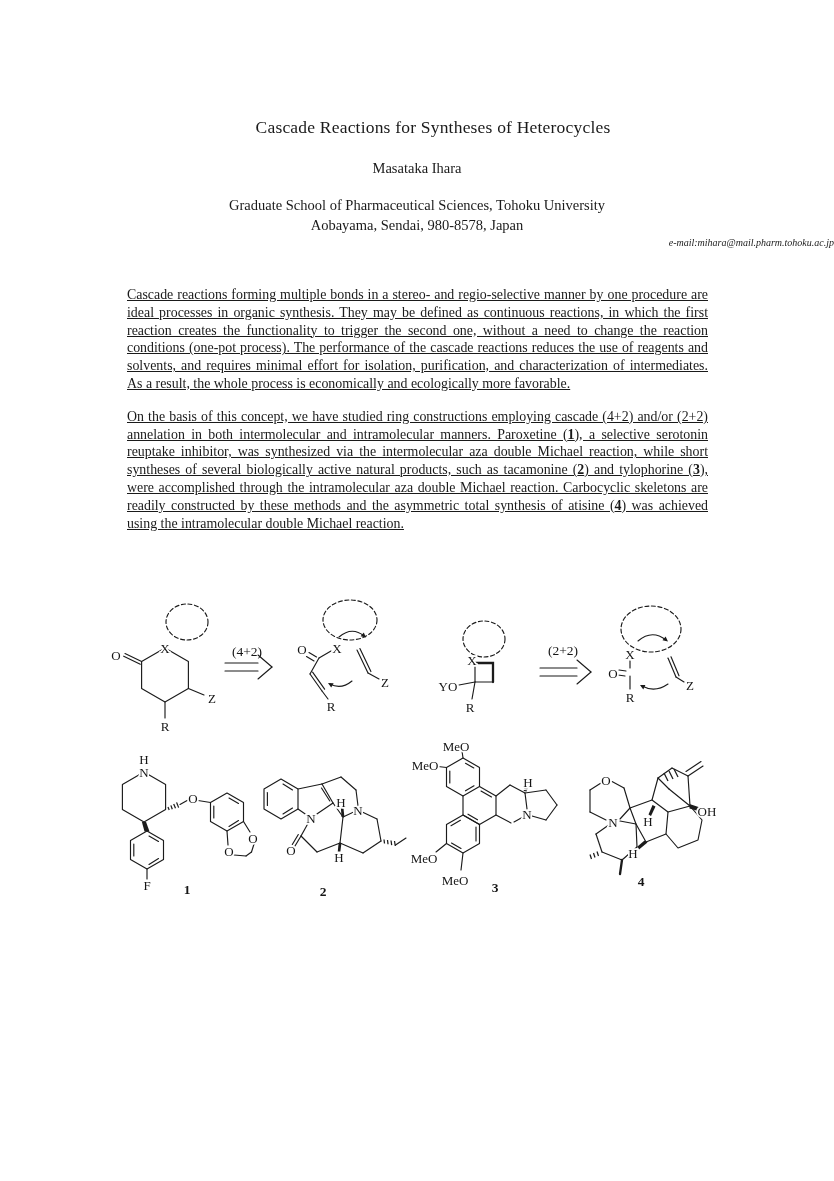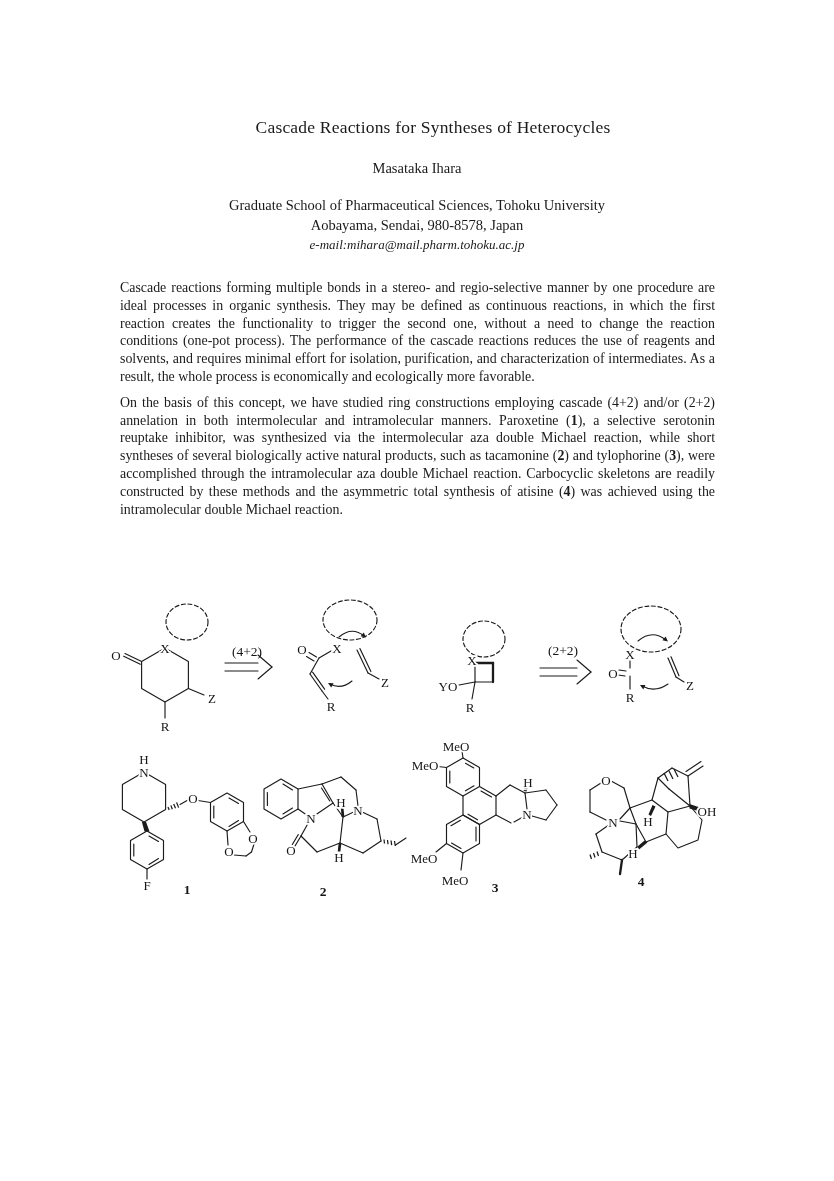--- a/index.html
+++ b/index.html
@@ -3,24 +3,24 @@
 <meta charset="utf-8">
 <style>
   html,body{margin:0;padding:0;background:#ffffff;}
   .page{position:relative;width:834px;height:1181px;background:#ffffff;color:#1a1a1a;
         font-family:"Liberation Serif","DejaVu Serif",serif;overflow:hidden;}
   .center{position:absolute;left:0;width:100%;text-align:center;}
   .title{top:117px;font-size:17.5px;font-weight:normal;letter-spacing:.2px;margin-left:16px;}
   .author{top:160px;font-size:14.5px;}
   .affil1{top:197px;font-size:14.5px;}
   .affil2{top:217px;font-size:14.5px;font-family:Liberation Serif, serif;}
-  .email{top:237px;font-size:13px;font-style:italic;}
+  .email{top:237px;font-size:10px;font-style:italic;text-align:right;}
   .abstract{position:absolute;top:271px;left:112px;width:611px;font-size:13.9px;
             line-height:17.8px;text-align:justify;}
-  .abstract p{margin:8px;}
+  .abstract p{margin:15px;text-decoration:underline;}
   svg{position:absolute;left:0;}
   .b{stroke:#1b1b1b;stroke-width:1.15;fill:none;stroke-linecap:round;stroke-linejoin:round;}
   .b2{stroke:#1b1b1b;stroke-width:2.3;fill:none;stroke-linecap:round;}
   .dash{stroke-dasharray:4 2.6;}
   .wedge{fill:#1b1b1b;stroke:none;}
   .hash{stroke:#1b1b1b;stroke-width:1.25;}
   .atom{font-family:"Liberation Serif",serif;font-size:13px;fill:#161616;text-anchor:middle;
         dominant-baseline:central;stroke:#ffffff;stroke-width:3.5px;paint-order:stroke;stroke-linejoin:round;}
   .cnum{font-family:"Liberation Serif",serif;font-size:13.5px;font-weight:bold;fill:#161616;
         text-anchor:middle;dominant-baseline:central;}

